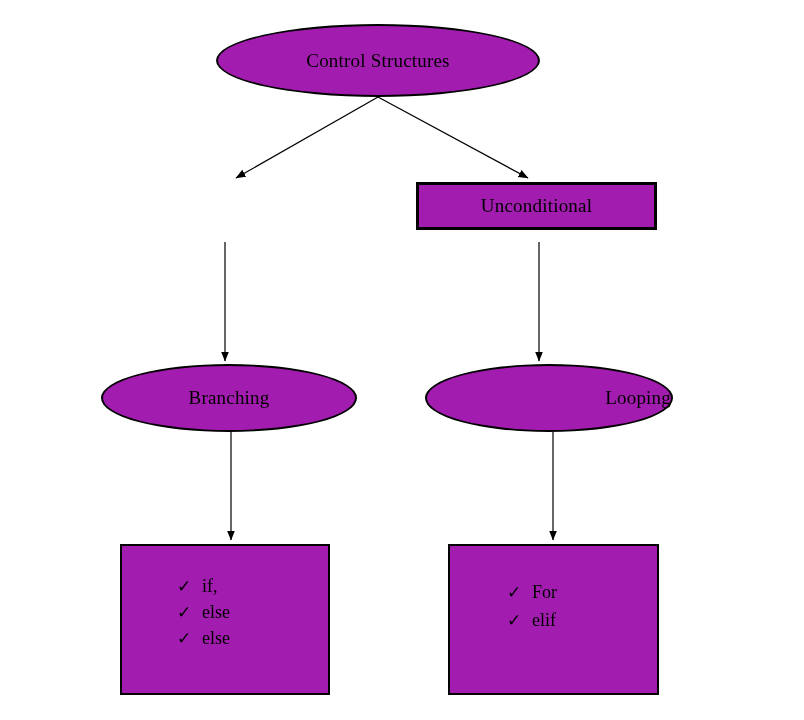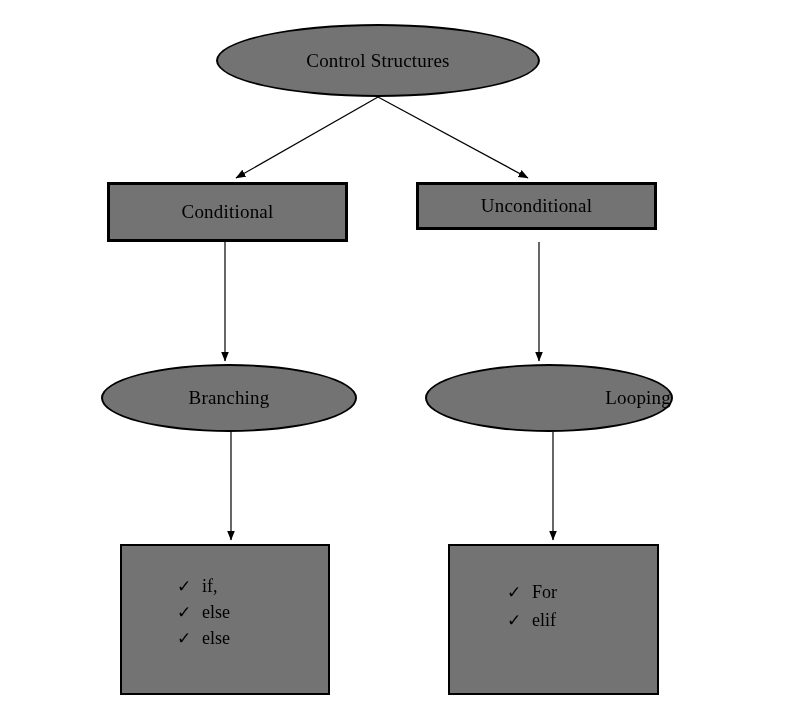--- a/index.html
+++ b/index.html
@@ -12,21 +12,21 @@
     width: 804px;
     height: 720px;
     background: #ffffff;
     font-family: "Liberation Serif", "DejaVu Serif", serif;
     color: #000000;
     overflow: hidden;
   }
   .node {
     position: absolute;
     box-sizing: border-box;
-    background: #737373;
+    background: #a21caf;
     display: flex;
     align-items: center;
     justify-content: center;
     text-align: center;
   }
   .ellipse { border-radius: 50%; border: 2.5px solid #000; }
   .rect    { border: 3px solid #000; }
   .listbox { border: 2px solid #000; display: block; }
   .node-label {
     font-size: 19px;
@@ -86,23 +86,20 @@
     <line class="edge" x1="225" y1="242" x2="225" y2="361" marker-end="url(#arrowhead)"></line>
     <line class="edge" x1="539" y1="242" x2="539" y2="361" marker-end="url(#arrowhead)"></line>
     <line class="edge" x1="231" y1="432" x2="231" y2="540" marker-end="url(#arrowhead)"></line>
     <line class="edge" x1="553" y1="432" x2="553" y2="540" marker-end="url(#arrowhead)"></line>
   </svg>
 
   <div id="node-root" class="node ellipse">
     <span class="node-label">Control Structures</span>
   </div>
 
-  <div id="node-conditional" class="node rect">
-    <span class="node-label">Conditional</span>
-  </div>
 
   <div id="node-unconditional" class="node rect">
     <span class="node-label">Unconditional</span>
   </div>
 
   <div id="node-branching" class="node ellipse">
     <span class="node-label">Branching</span>
   </div>
 
   <div id="node-looping" class="node ellipse">

